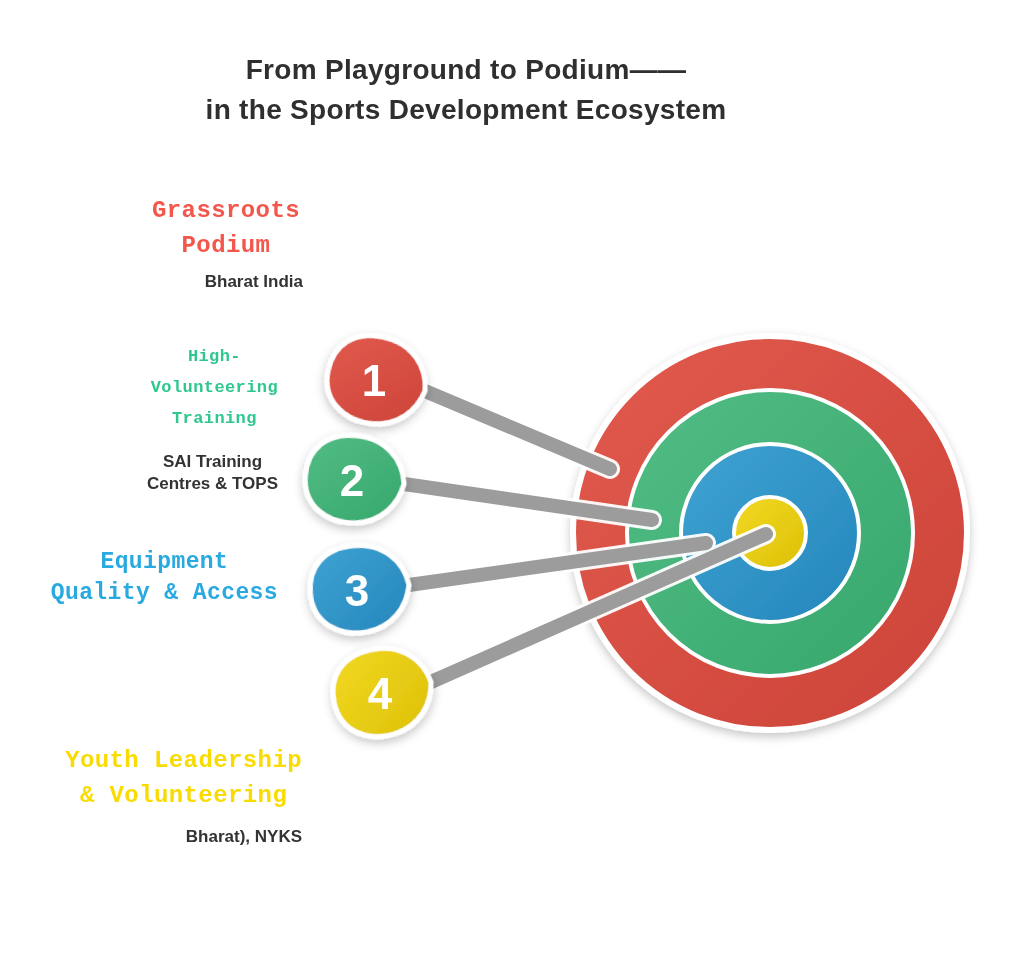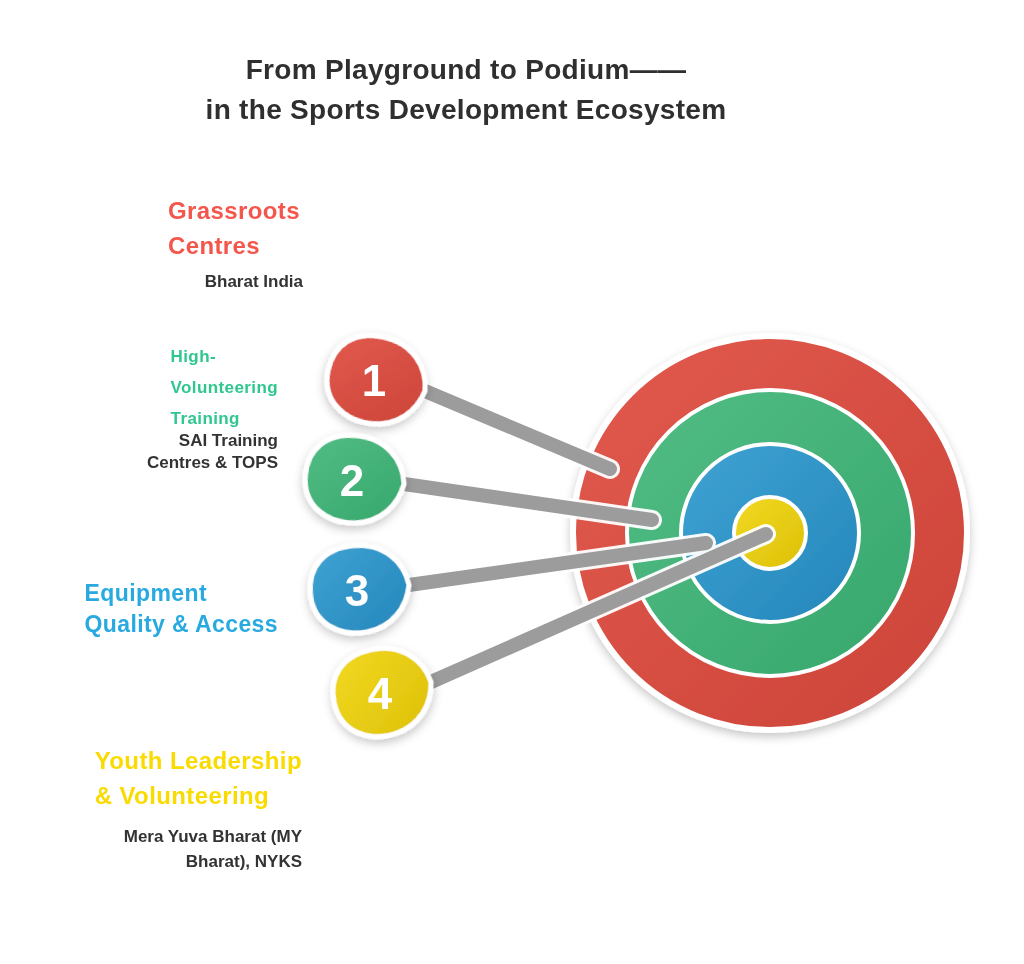--- a/index.html
+++ b/index.html
@@ -5,30 +5,30 @@
   html,body{margin:0;padding:0;background:#fff;}
   #canvas{
     position:relative;width:1024px;height:964px;background:#ffffff;overflow:hidden;
     font-family:"Liberation Sans",sans-serif;
     border-radius:32px;
   }
   #title{
     position:absolute;top:50px;left:0;width:932px;text-align:center;
     font-size:28px;font-weight:bold;color:var(--title_text);line-height:40px;letter-spacing:.3px;
   }
-  .label{position:absolute;text-align:left;font-weight:bold;letter-spacing:.4px;}
+  .label{position:absolute;text-align:center;font-weight:bold;letter-spacing:.4px;font-family:Liberation Mono, monospace;}
   .sub{position:absolute;text-align:right;font-weight:bold;font-size:17px;color:var(--sub_text);}
   .c-red{color:var(--red_text);}
   .c-green{color:var(--green_text);}
-  .c-blue{color:var(--blue_text);margin-top:31px;}
+  .c-blue{color:var(--blue_text);}
   .c-yellow{color:var(--yellow_text);}
   #block-r-label{top:193px;right:724px;font-size:24px;line-height:35px;}
   #block-r-sub{top:271px;right:721px;line-height:22px;}
   #block-g-label{top:341px;right:746px;font-size:17px;line-height:31px;}
-  #block-g-sub{top:430px;right:746px;line-height:22px;}
+  #block-g-sub{top:451px;right:746px;line-height:22px;text-align:center;}
   #block-b-label{top:547px;right:746px;font-size:23px;line-height:31px;}
   #block-b-sub{top:625px;right:746px;line-height:26px;}
   #block-y-label{top:743px;right:722px;font-size:24px;line-height:35px;}
   #block-y-sub{top:824px;right:722px;line-height:25px;}
   #diagram{position:absolute;top:0;left:0;}
   .num{
     font-family:"Liberation Sans",sans-serif;font-size:44px;font-weight:bold;fill:#ffffff;
     text-anchor:middle;
   }
 </style>
@@ -37,21 +37,21 @@
 
 <div id="canvas">
 
   <div id="title">
     <div>From Playground to Podium——</div>
     <div>in the Sports Development Ecosystem</div>
   </div>
 
   <div id="block-r-label" class="label c-red">
     <div>Grassroots</div>
-    <div>Centres</div>
+    <div>Podium</div>
   </div>
   <div id="block-r-sub" class="sub">
     <div>Bharat India</div>
   </div>
 
   <div id="block-g-label" class="label c-green">
     <div>High-</div>
     <div>Volunteering</div>
     <div>Training</div>
   </div>
@@ -63,21 +63,20 @@
   <div id="block-b-label" class="label c-blue">
     <div>Equipment</div>
     <div>Quality &amp; Access</div>
   </div>
 
   <div id="block-y-label" class="label c-yellow">
     <div>Youth Leadership</div>
     <div>&amp; Volunteering</div>
   </div>
   <div id="block-y-sub" class="sub">
-    <div>Mera Yuva Bharat (MY</div>
     <div>Bharat), NYKS</div>
   </div>
 
   <svg id="diagram" width="1024" height="964" viewBox="0 0 1024 964">
     <defs>
       <linearGradient id="gRed" x1="0" y1="0" x2="1" y2="1">
         <stop offset="0" stop-color="#e25a4e"></stop>
         <stop offset="1" stop-color="#cc4338"></stop>
       </linearGradient>
       <linearGradient id="gGreen" x1="0" y1="0" x2="1" y2="1">

